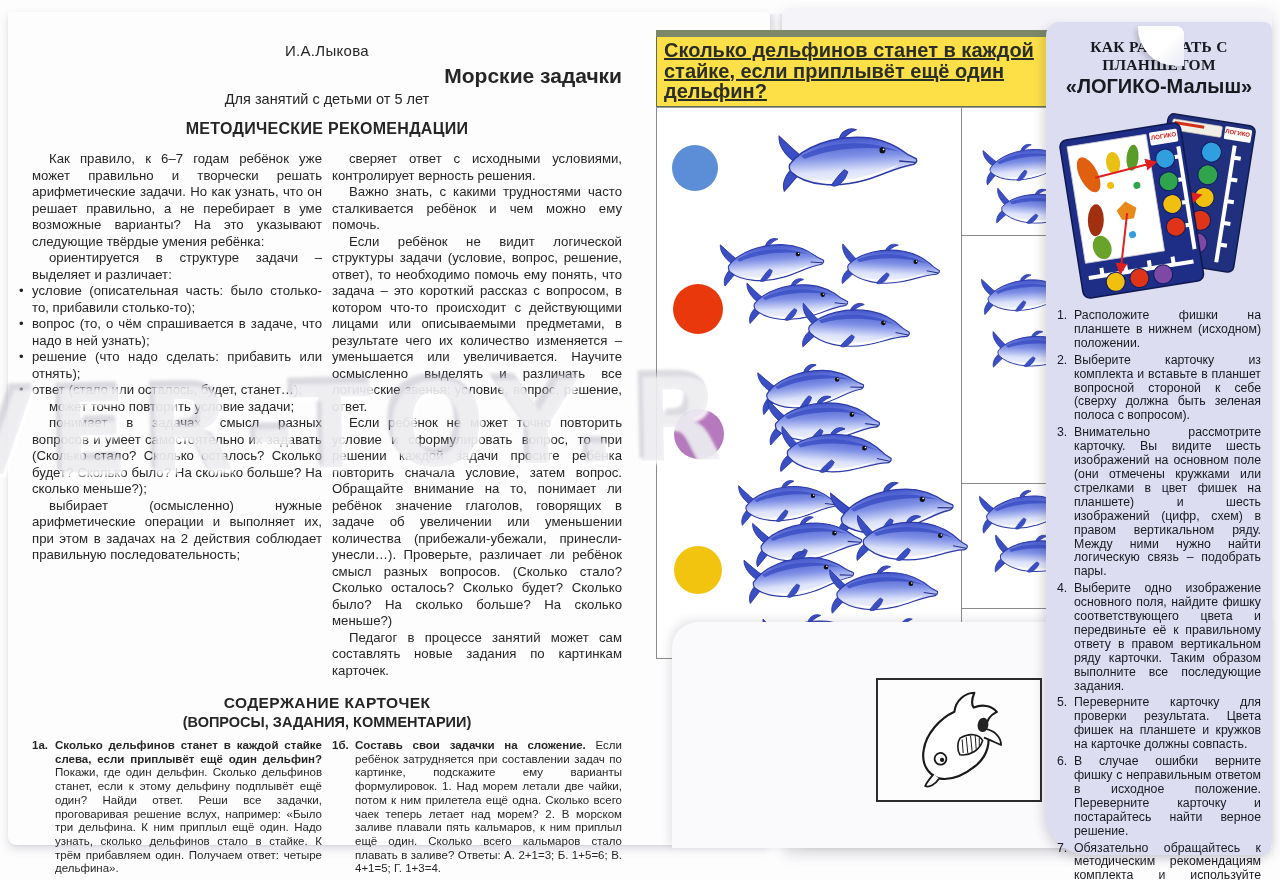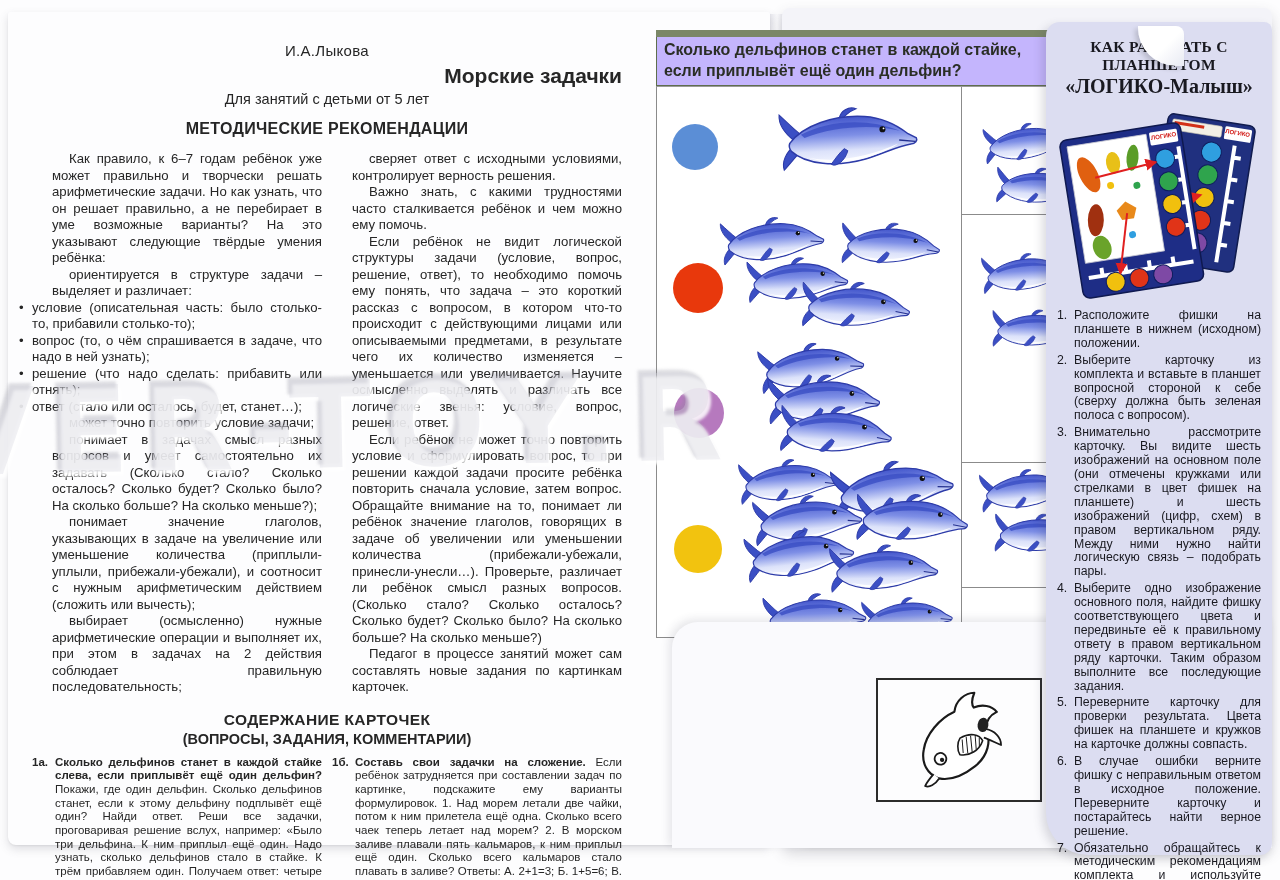--- a/index.html
+++ b/index.html
@@ -11,21 +11,21 @@
   .booklet { position:absolute; left:8px; top:12px; width:762px; height:833px; z-index:2;
              background:#fdfdfe; border-radius:2px 2px 4px 8px;
              box-shadow:0 4px 10px rgba(80,80,95,.18), 0 1px 2px rgba(0,0,0,.06); }
   .booklet-inner { position:absolute; left:24px; top:30px; width:590px; }
   .author { text-align:center; font-size:15px; letter-spacing:.3px; }
   .btitle { text-align:right; font-size:21px; font-weight:bold; margin-top:5px; }
   .bsub   { text-align:center; font-size:14.5px; margin-top:3px; }
   .bhead  { text-align:center; font-size:16px; font-weight:bold; letter-spacing:.3px; margin-top:13px; }
   .cols { display:flex; gap:10px; margin-top:13px; }
   .col { width:290px; text-align:justify; font-size:13.2px; line-height:16.5px; }
-  .para.indent { text-indent:17px;margin-left:20px; }
+  .para.indent { text-indent:17px; }
   .para.bullet { position:relative; }
   .para.bullet::before { content:"\2022"; position:absolute; left:-13px; }
   .contents-head { text-align:center; font-size:15.5px; font-weight:bold; letter-spacing:.4px; margin-top:15px; }
   .contents-sub  { text-align:center; font-size:14.5px; font-weight:bold; margin-top:2px; }
   .cols.items { margin-top:9px; }
   .item { position:relative; padding-left:23px; text-align:justify; font-size:11.5px; line-height:13.7px; }
   .item .num { position:absolute; left:0; font-weight:bold; }
   .item b { font-weight:bold; }
 
   
@@ -34,23 +34,23 @@
 
   
   .stack  { position:absolute; left:782px; top:8px; width:490px; height:840px; z-index:1;
             background:#f4f4f9; border-radius:8px; box-shadow:0 6px 14px rgba(70,70,85,.20); }
   .stack2 { position:absolute; left:800px; top:790px; width:450px; height:52px; z-index:1;
             background:#f8f8fc; border-radius:0 0 22px 10px; box-shadow:0 4px 8px rgba(0,0,0,.10); }
 
   
   .dolphin-card { position:absolute; left:656px; top:30px; width:392px; z-index:3; }
   .banner-top { height:7px; background:#7b8767; }
-  .banner { background:#c4b5fd; border:1px solid #5f6e4e; border-top:none; min-height:49px;
-            padding:3px 7px 4px 7px; font-weight:bold; font-size:16px; line-height:20.5px;
-            color:#2a2e25; }
+  .banner { background:#fde047; border:1px solid #5f6e4e; border-top:none; min-height:49px;
+            padding:3px 7px 4px 7px; font-weight:bold; font-size:20px; line-height:20.5px;
+            color:#2a2e25;text-decoration:underline; }
   .card-body { position:relative; height:552px; border:1.6px solid #8b8b8b; border-top:1px solid #9a9a9a;
                background:#ffffff; overflow:hidden; }
   .vline { position:absolute; left:304px; top:0; bottom:0; width:1.4px; background:#8b8b8b; }
   .hline { position:absolute; left:304px; right:0; height:1.4px; background:#8b8b8b; }
   .circle { position:absolute; border-radius:50%; }
   .dol { position:absolute; overflow:visible; }
 
   
   .fish-card { position:absolute; left:672px; top:622px; width:600px; height:226px; z-index:4;
                background:#fafafd; border-radius:26px 6px 0 0;
@@ -58,21 +58,21 @@
   .fish-box { position:absolute; left:204px; top:56px; width:166px; height:124px;
               border:2px solid #2b2b2b; background:#fdfdfe; }
   .fish-box svg { position:absolute; left:26px; top:8px; transform:rotate(-12deg); }
 
   
   .panel { position:absolute; left:1046px; top:22px; width:226px; height:833px; z-index:5;
            background:#dcddf1; border-radius:14px 8px 12px 42px;
            box-shadow:-4px 4px 10px rgba(60,60,85,.18); padding:16px 11px 10px 11px; color:#191920; }
   .ptitle1 { font-family:"Liberation Serif", serif; font-weight:bold; font-size:15.5px;
              text-align:center; letter-spacing:.3px; }
-  .ptitle2 { font-family:Liberation Serif, serif; font-weight:bold; font-size:20px;
+  .ptitle2 { font-family:Liberation Sans, sans-serif; font-weight:bold; font-size:20px;
              text-align:center; margin-top:1px; }
   .illus { display:block; margin:7px auto 6px auto; }
   .steps { list-style:none; margin-top:4px; }
   .step { position:relative; padding-left:17px; margin-bottom:3px; font-size:12.3px;
           line-height:13.9px; text-align:justify; }
   .step .n { position:absolute; left:0; }
   .curl { position:absolute; left:1138px; top:26px; width:46px; height:40px; z-index:6;
           background:linear-gradient(135deg,#ffffff 55%,#e8eaf3); border-radius:0 8px 0 38px;
           box-shadow:-3px 3px 5px rgba(0,0,0,.16); }
 
@@ -127,21 +127,20 @@
       <div class="cols">
         <div class="col" id="col1">
             <div class="para indent">Как правило, к 6–7 годам ребёнок уже может правильно и творчески решать арифметические задачи. Но как узнать, что он решает правильно, а не перебирает в уме возможные варианты? На это указывают следующие твёрдые умения ребёнка:</div>
             <div class="para indent">ориентируется в структуре задачи – выделяет и различает:</div>
             <div class="para bullet">условие (описательная часть: было столько-то, прибавили столько-то);</div>
             <div class="para bullet">вопрос (то, о чём спрашивается в задаче, что надо в ней узнать);</div>
             <div class="para bullet">решение (что надо сделать: прибавить или отнять);</div>
             <div class="para bullet">ответ (стало или осталось, будет, станет…);</div>
             <div class="para indent">может точно повторить условие задачи;</div>
             <div class="para indent">понимает в задачах смысл разных вопросов и умеет самостоятельно их задавать (Сколько стало? Сколько осталось? Сколько будет? Сколько было? На сколько больше? На сколько меньше?);</div>
-            <div class="para indent">понимает значение глаголов, указывающих в задаче на увеличение или уменьшение количества (приплыли-уплыли, прибежали-убежали), и соотносит с нужным арифметическим действием (сложить или вычесть);</div>
             <div class="para indent">выбирает (осмысленно) нужные арифметические операции и выполняет их, при этом в задачах на 2 действия соблюдает правильную последовательность;</div>
           </div>
         <div class="col" id="col2">
             <div class="para indent">сверяет ответ с исходными условиями, контролирует верность решения.</div>
             <div class="para indent">Важно знать, с какими трудностями часто сталкивается ребёнок и чем можно ему помочь.</div>
             <div class="para indent">Если ребёнок не видит логической структуры задачи (условие, вопрос, решение, ответ), то необходимо помочь ему понять, что задача – это короткий рассказ с вопросом, в котором что-то происходит с действующими лицами или описываемыми предметами, в результате чего их количество изменяется – уменьшается или увеличивается. Научите осмысленно выделять и различать все логические звенья: условие, вопрос, решение, ответ.</div>
             <div class="para indent">Если ребёнок не может точно повторить условие и сформулировать вопрос, то при решении каждой задачи просите ребёнка повторить сначала условие, затем вопрос. Обращайте внимание на то, понимает ли ребёнок значение глаголов, говорящих в задаче об увеличении или уменьшении количества (прибежали-убежали, принесли-унесли…). Проверьте, различает ли ребёнок смысл разных вопросов. (Сколько стало? Сколько осталось? Сколько будет? Сколько было? На сколько больше? На сколько меньше?)</div>
             <div class="para indent">Педагог в процессе занятий может сам составлять новые задания по картинкам карточек.</div>
           </div>
       </div>

